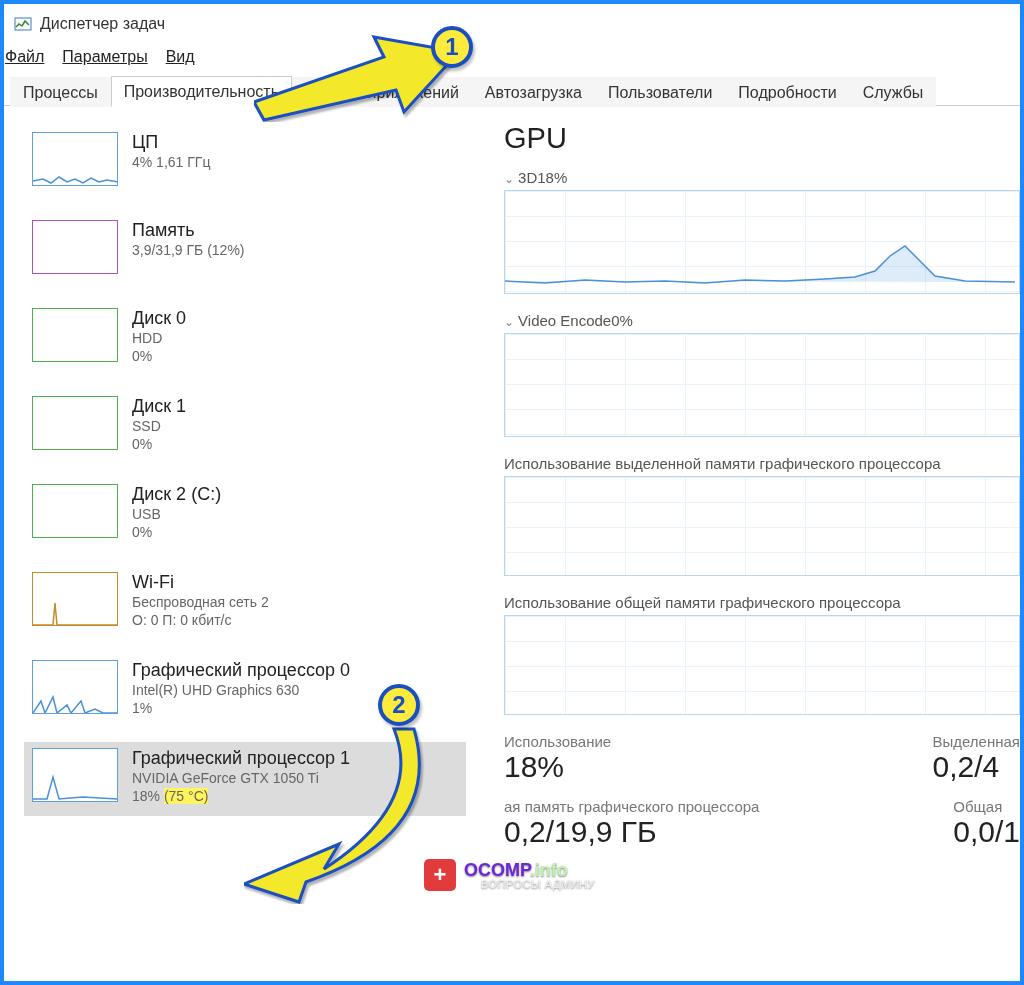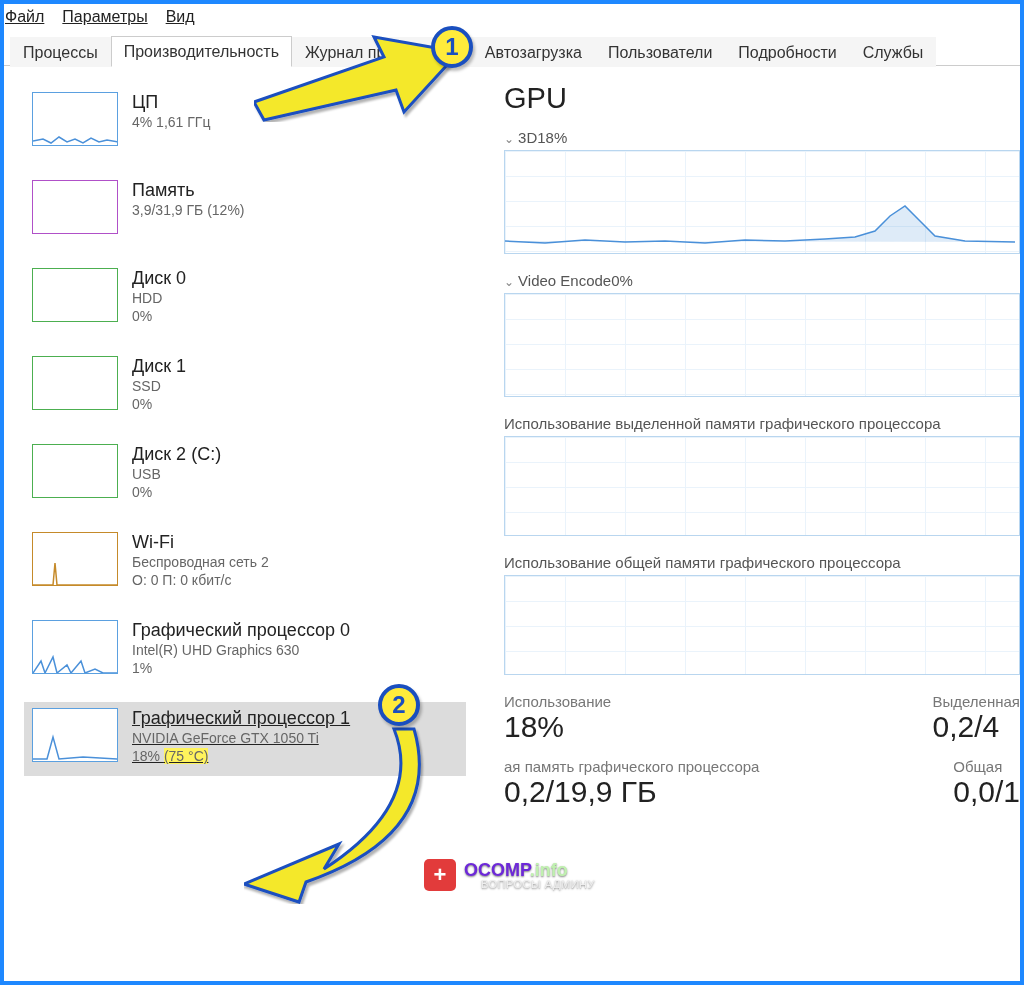--- a/index.html
+++ b/index.html
@@ -82,21 +82,20 @@
   }
   .side-item {
     display: flex;
     align-items: flex-start;
     padding: 6px 8px;
     margin-bottom: 14px;
     min-height: 74px;
   }
   .side-item.selected {
     background: #dcdcdc;
-    text-decoration: underline;
   }
   .thumb {
     width: 86px;
     height: 54px;
     border: 1px solid #5ba0e0;
     background: #fff;
     margin-right: 14px;
     flex-shrink: 0;
     position: relative;
     overflow: hidden;
@@ -198,20 +197,29 @@
   .wm-text { line-height: 1; text-shadow: 0 1px 2px rgba(0,0,0,0.5); }
   .wm-text .l1 { font-size: 18px; font-weight: 700; color: #fff; }
   .wm-text .l1 span { color: #c0f0b0; }
   .wm-text .l2 { font-size: 11px; color: #eee; letter-spacing: 0.5px; margin-left: 17px;}
 </style>
 </head>
 <body>
 
 <div class="outer-frame">
 
+  <div class="titlebar">
+    <span class="app-icon">
+      <svg viewBox="0 0 18 18" width="18" height="18">
+        <rect x="1" y="3" width="16" height="12" fill="#fff" stroke="#3a78c4" stroke-width="1"></rect>
+        <polyline points="2,12 5,9 8,11 11,6 15,10" fill="none" stroke="#2e8b2e" stroke-width="1.5"></polyline>
+      </svg>
+    </span>
+    <span class="title">Диспетчер задач</span>
+  </div>
 
   <div class="menubar">
     <span>Файл</span>
     <span>Параметры</span>
     <span>Вид</span>
   </div>
 
   <div class="tabbar">
     <div class="tab">Процессы</div>
     <div class="tab active">Производительность</div>

